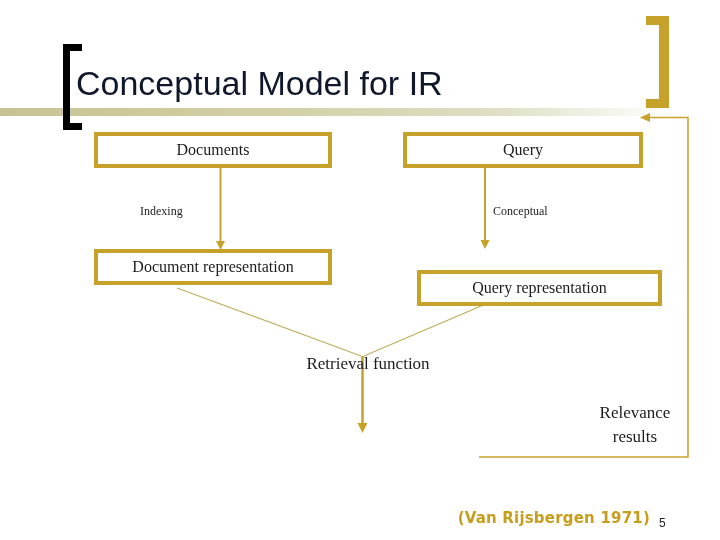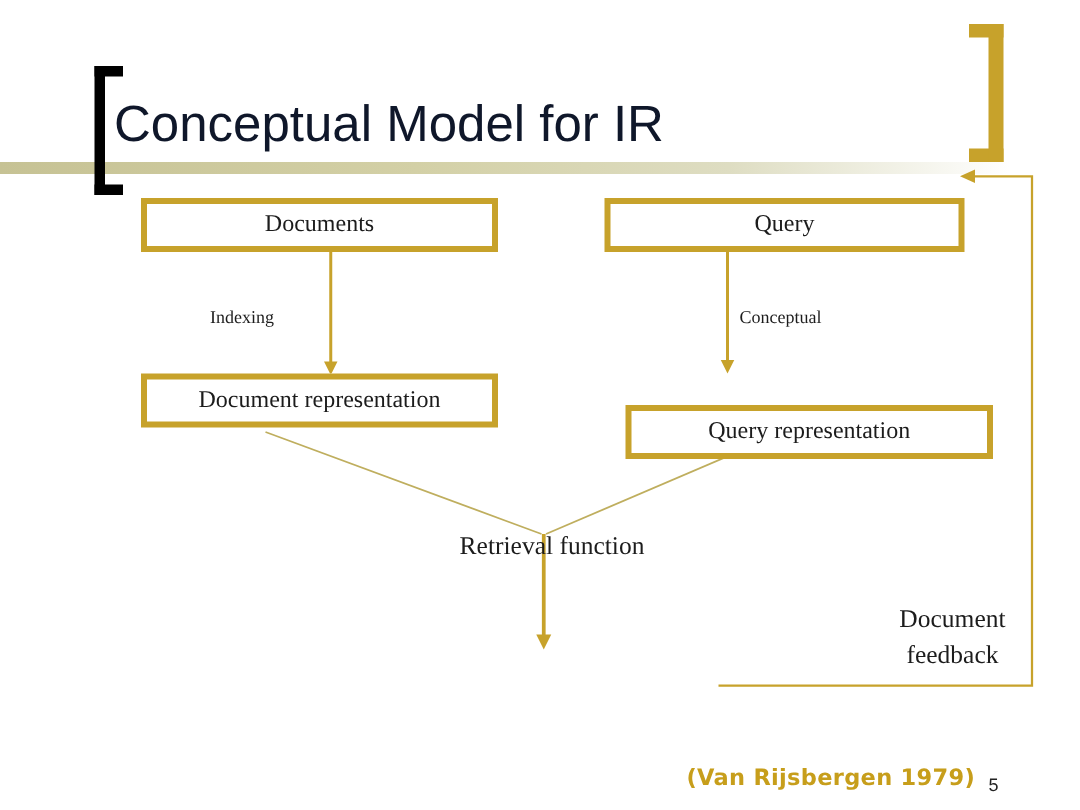--- a/index.html
+++ b/index.html
@@ -169,18 +169,18 @@
   <div class="node" id="box-doc-representation">
     <span>Document representation</span>
   </div>
   <div class="node" id="box-query-representation">
     <span>Query representation</span>
   </div>
 
   <div class="edge-label" id="label-indexing">Indexing</div>
   <div class="edge-label" id="label-formulation">Conceptual</div>
   <div class="edge-label" id="label-retrieval-function">Retrieval function</div>
-  <div id="label-relevance-feedback">Document feedback</div>
+  <div id="label-relevance-feedback">Relevance results</div>
 
-  <div class="citation">(Van Rijsbergen 1979)</div>
+  <div class="citation">(Van Rijsbergen 1971)</div>
   <div class="page-number">5</div>
 
 </div>
 
 </body></html>

